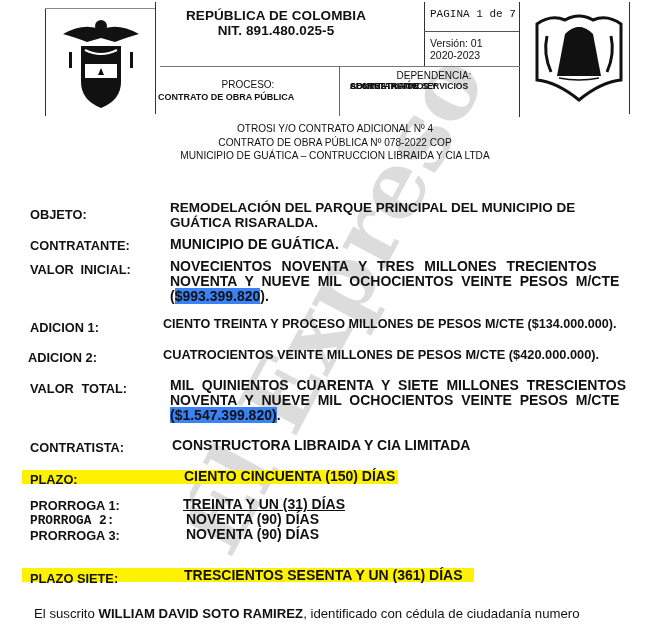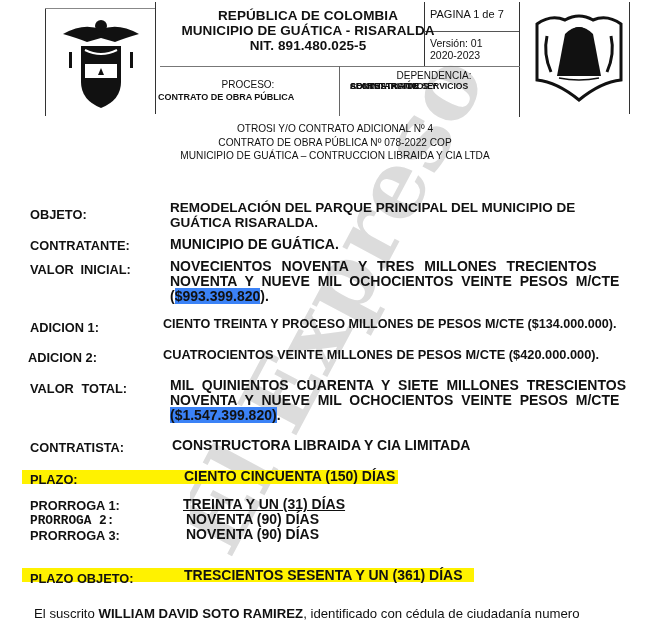--- a/index.html
+++ b/index.html
@@ -1,21 +1,21 @@
 <!DOCTYPE html>
 <html><head>
 <meta charset="utf-8">
 <style>
   html, body { margin: 0; padding: 0; background: #ffffff; }
   body { width: 667px; height: 626px; position: relative; overflow: hidden; font-family: "Liberation Sans", sans-serif; color: #111; }
   .vline { position: absolute; width: 1px; background: #333; }
   .hline { position: absolute; height: 1px; background: #555; }
-  .hdr-title { position: absolute; left: 172px; top: 8px; width: 272px; text-align: center; font-weight: bold; font-size: 13.5px; line-height: 15px; letter-spacing: 0.1px; }
+  .hdr-title { position: absolute; left: 140px; top: 8px; width: 272px; text-align: center; font-weight: bold; font-size: 13.5px; line-height: 15px; letter-spacing: 0.1px; }
   .hdr-title div { white-space: nowrap; }
-  .pagina { position: absolute; left: 430px; top: 8px; font-size: 11px; }
+  .pagina { position: absolute; left: 430px; top: 8px; font-size: 11px; font-family: Liberation Mono, monospace; }
   .version { position: absolute; left: 430px; top: 37px; font-size: 10.5px; line-height: 12px; }
   .proceso { position: absolute; left: 158px; top: 79px; width: 180px; text-align: center; font-size: 10px; line-height: 12px; }
   .proceso .lab { font-weight: normal; }
   .proceso .val { font-weight: bold; font-size: 9px; }
   .depend { position: absolute; left: 350px; top: 70px; width: 168px; text-align: center; line-height: 11px; }
   .depend .lab { font-size: 10px; }
   .depend .val { font-weight: bold; font-size: 8.6px; }
   .otrosi { position: absolute; left: 120px; top: 122px; width: 430px; text-align: center; font-size: 11px; line-height: 13.5px; transform: scaleX(0.92); transform-origin: center; }
   .lbl { position: absolute; font-weight: bold; font-size: 12.8px; left: 30px; }
   .val { position: absolute; font-weight: bold; font-size: 14px; }
@@ -60,21 +60,20 @@
   <path d="M6 18 Q20 8 34 14 Q48 6 62 14 Q76 8 90 18 L90 74 Q70 76 48 94 Q26 76 6 74 Z" fill="#fff" stroke="#111" stroke-width="3"></path>
   <path d="M34 28 Q48 14 62 28 L70 70 L26 70 Z" fill="#111"></path>
   <path d="M38 26 Q48 16 58 26" fill="#111"></path>
   <path d="M16 30 Q12 48 20 66" stroke="#111" stroke-width="3" fill="none"></path>
   <path d="M80 30 Q84 48 76 66" stroke="#111" stroke-width="3" fill="none"></path>
   <path d="M28 72 Q48 76 68 72" stroke="#111" stroke-width="1.5" fill="none"></path>
 </svg>
 
 <div class="hdr-title">
   <div>REPÚBLICA DE COLOMBIA</div>
-  <div>MUNICIPIO DE GUÁTICA - RISARALDA</div>
   <div>NIT. 891.480.025-5</div>
 </div>
 <div class="pagina">PAGINA 1 de 7</div>
 <div class="version">
   <div>Versión: 01</div>
   <div>2020-2023</div>
 </div>
 <div class="proceso">
   <div class="lab">PROCESO:</div>
   <div class="val">CONTRATO DE OBRA PÚBLICA</div>
@@ -129,16 +128,16 @@
 <div class="val" style="left:184px; top:468px;">CIENTO CINCUENTA (150) DÍAS</div>
 
 <div class="lbl" style="top:498px;">PRORROGA 1:</div>
 <div class="val" style="left:183px; top:496px;text-decoration:underline;">TREINTA Y UN (31) DÍAS</div>
 <div class="lbl" style="top:513px;font-family:Liberation Mono, monospace;">PRORROGA 2:</div>
 <div class="val" style="left:186px; top:511px;">NOVENTA (90) DÍAS</div>
 <div class="lbl" style="top:528px;">PRORROGA 3:</div>
 <div class="val" style="left:186px; top:526px;">NOVENTA (90) DÍAS</div>
 
 <div class="hlbar" style="left:22px; top:568px; width:452px;"></div>
-<div class="lbl" style="top:571px;">PLAZO OBJETO:</div>
+<div class="lbl" style="top:571px;">PLAZO SIETE:</div>
 <div class="val" style="left:184px; top:567px;">TRESCIENTOS SESENTA Y UN (361) DÍAS</div>
 
 <div class="body-p"><span>El suscrito </span><b>WILLIAM DAVID SOTO RAMIREZ</b><span>, identificado con cédula de ciudadanía numero</span></div>
 
 </body></html>

